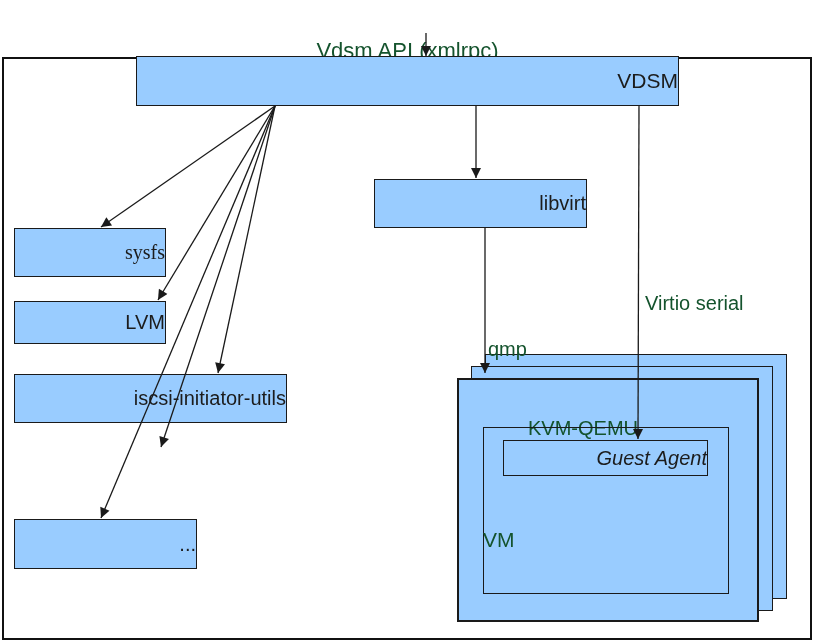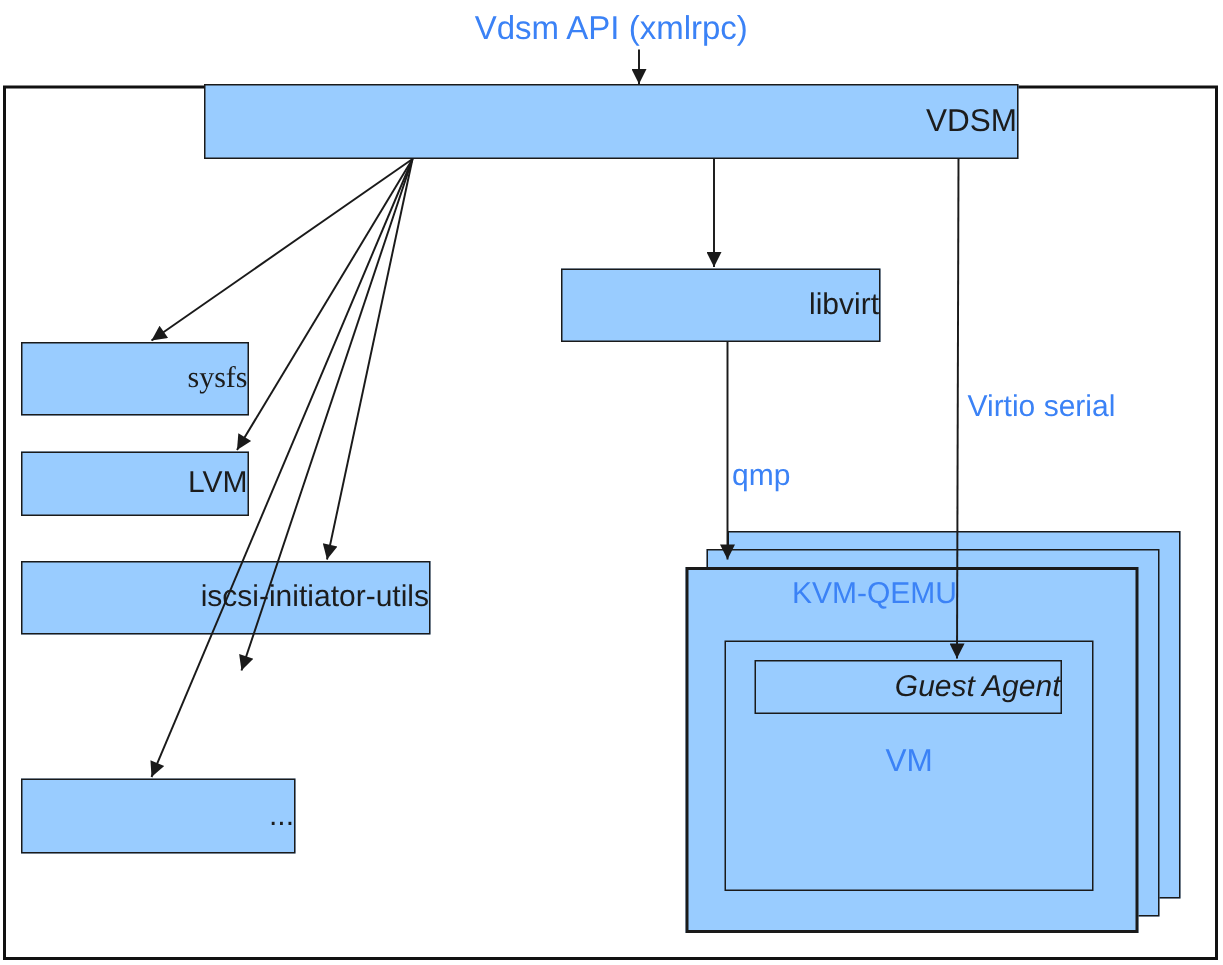--- a/index.html
+++ b/index.html
@@ -48,41 +48,42 @@
   #node-libvirt   { left: 374px; top: 179px; width: 213px; height: 49px; }
   #kvm-back       { left: 485px; top: 354px; width: 302px; height: 245px; }
   #kvm-middle     { left: 471px; top: 366px; width: 302px; height: 245px; }
   #kvm-front      { left: 457px; top: 378px; width: 302px; height: 244px; border-width: 2px; }
   #node-vm        { left: 483px; top: 427px; width: 246px; height: 167px; border-width: 1.3px; }
   #node-guest-agent { left: 503px; top: 440px; width: 205px; height: 36px; border-width: 1.2px; }
 
   .floating-label {
     position: absolute;
     font-size: 20px;
-    color: #3b82f6;
+    color: #14532d;
     white-space: nowrap;
+    margin-top: 32px;
   }
   #diagram-title {
     left: 0; top: 6px;
     width: 815px;
     text-align: center;
     font-size: 22px;
   }
   #edge-label-qmp    { left: 488px; top: 306px; }
   #edge-label-virtio { left: 645px; top: 260px; }
   #kvm-qemu-label {
     left: 457px; top: 385px;
     width: 252px;
     text-align: center;
     font-size: 20px;
   }
   #vm-label {
     left: 483px; top: 496px;
     width: 246px;
-    text-align: center;
+    text-align: left;
     font-size: 21px;
   }
   #connector-layer {
     position: absolute;
     left: 0; top: 0;
     width: 815px; height: 643px;
     pointer-events: none;
   }
   #connector-layer line { stroke: #1a1a1a; stroke-width: 1.3px; }
 </style>

